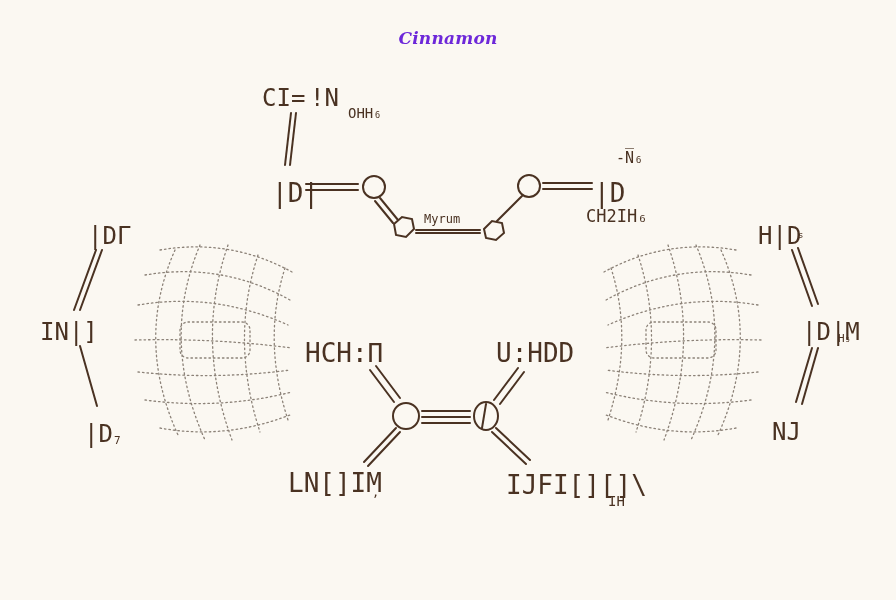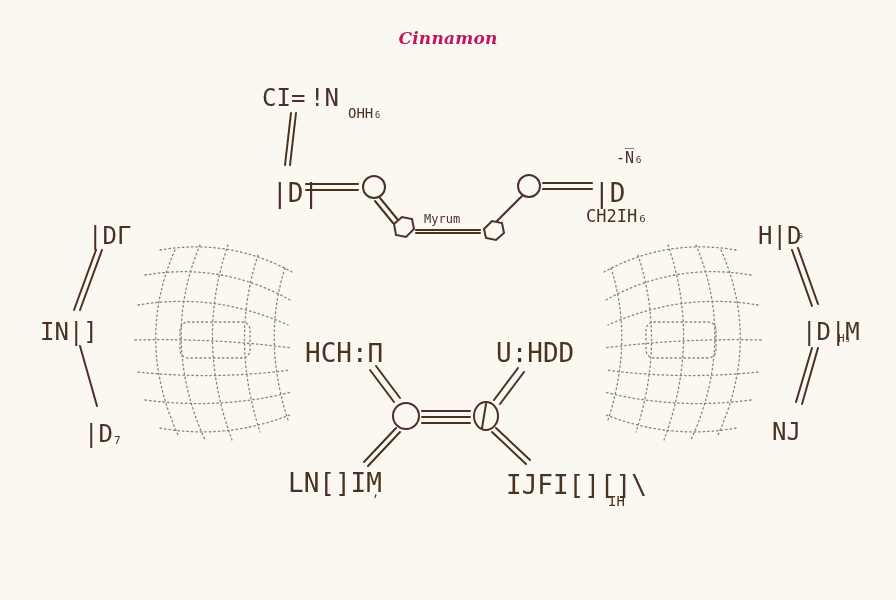--- a/index.html
+++ b/index.html
@@ -4,21 +4,21 @@
 <style>
   html, body { margin: 0; padding: 0; }
   body {
     width: 896px; height: 600px; overflow: hidden;
     background: #fbf8f2;
     font-family: "Liberation Sans", sans-serif;
     position: relative;
   }
   .title {
     position: absolute; left: 0; top: 28px; width: 896px;
-    text-align: center; color: #be185d;
+    text-align: center; color: #6d28d9;
     font-family: "DejaVu Serif", serif; font-style: italic; font-weight: bold;
     font-size: 17px; letter-spacing: 0.2px;
   }
   svg.canvas { position: absolute; left: 0; top: 0; }
   .lbl {
     font-family: "DejaVu Sans Mono", monospace;
     fill: #4a3222;
   }
   .bond { stroke: #4a3222; stroke-width: 2; fill: none; stroke-linecap: round; }
   .atom { stroke: #4a3222; stroke-width: 2; fill: none; }

